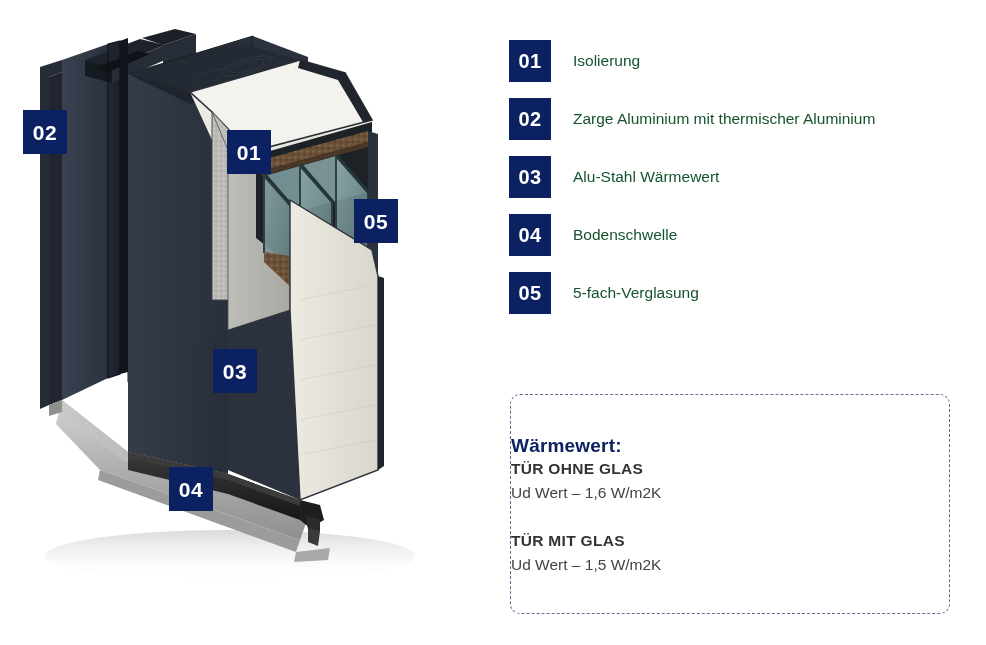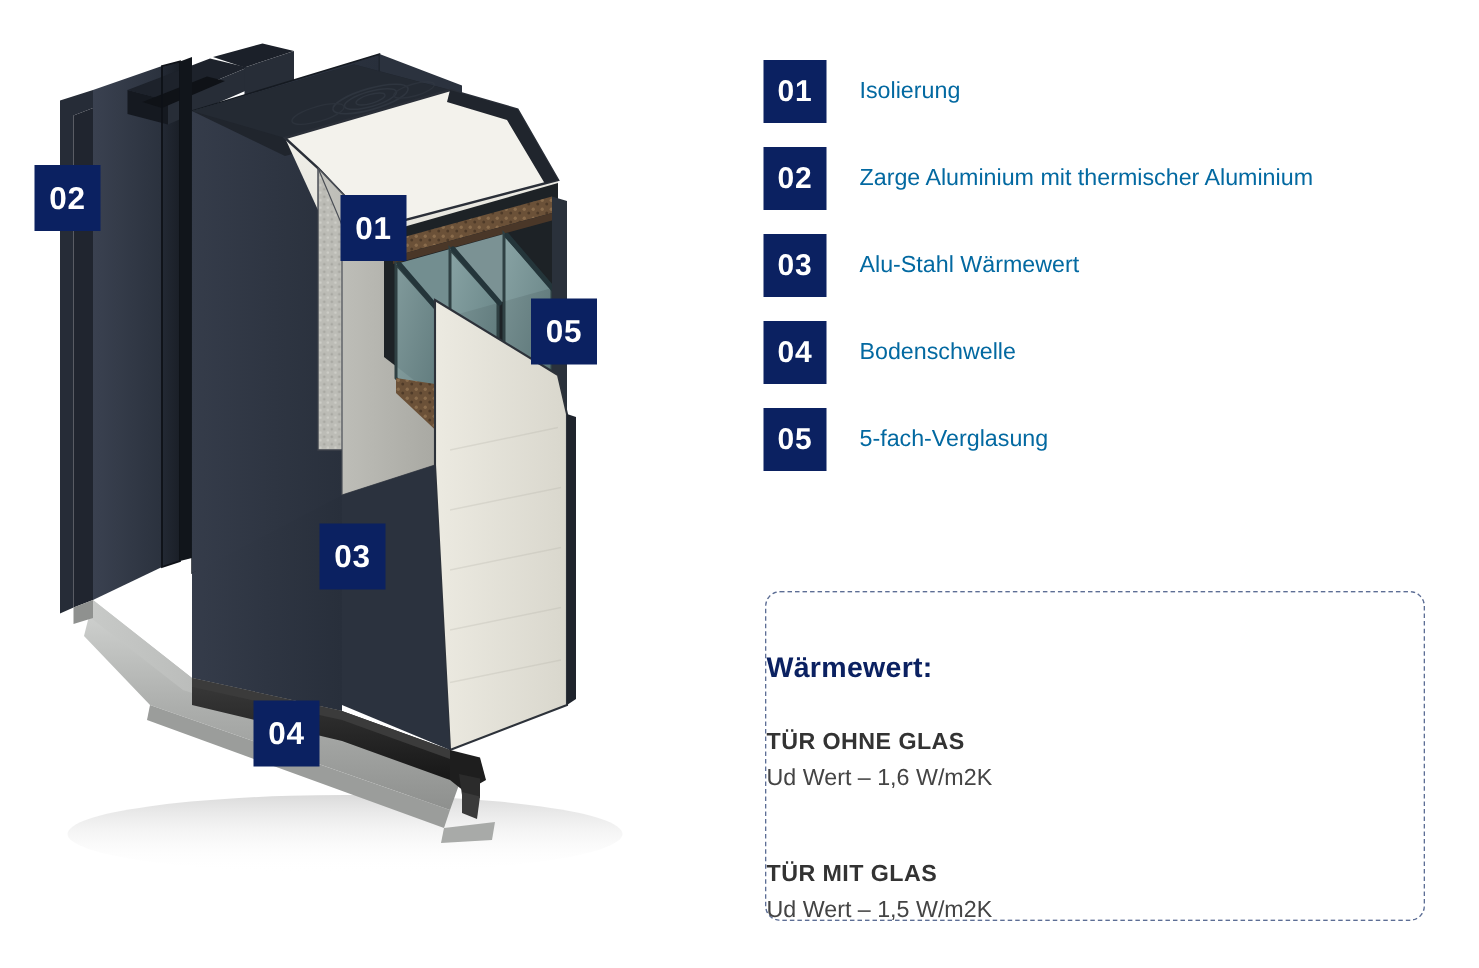--- a/index.html
+++ b/index.html
@@ -74,21 +74,21 @@
     font-weight: bold;
     letter-spacing: 0.5px;
     display: flex;
     align-items: center;
     justify-content: center;
     line-height: 1;
   }
   .legend-label {
     margin-left: 22px;
     font-size: 15.5px;
-    color: #0369a1;
+    color: #14532d;
     white-space: nowrap;
   }
 
   
   #warmth-box {
     position: absolute;
     left: 510px;
     top: 394px;
     width: 440px;
     height: 220px;
@@ -96,22 +96,22 @@
     border-radius: 10px;
     box-sizing: border-box;
     padding-top: 40px;
   }
   #warmth-title {
     font-size: 19px;
     font-weight: bold;
     color: #0b2161;
     letter-spacing: 0.2px;
   }
-  .warmth-group { margin-top: 26px; }
-  .warmth-group.second { margin-top: 40px; }
+  .warmth-group { }
+  .warmth-group.second { margin-top: 24px; }
   .warmth-head {
     font-size: 15.5px;
     font-weight: bold;
     color: #333333;
     letter-spacing: 0.3px;
     line-height: 1.55;
   }
   .warmth-value {
     font-size: 15.5px;
     color: #444444;

